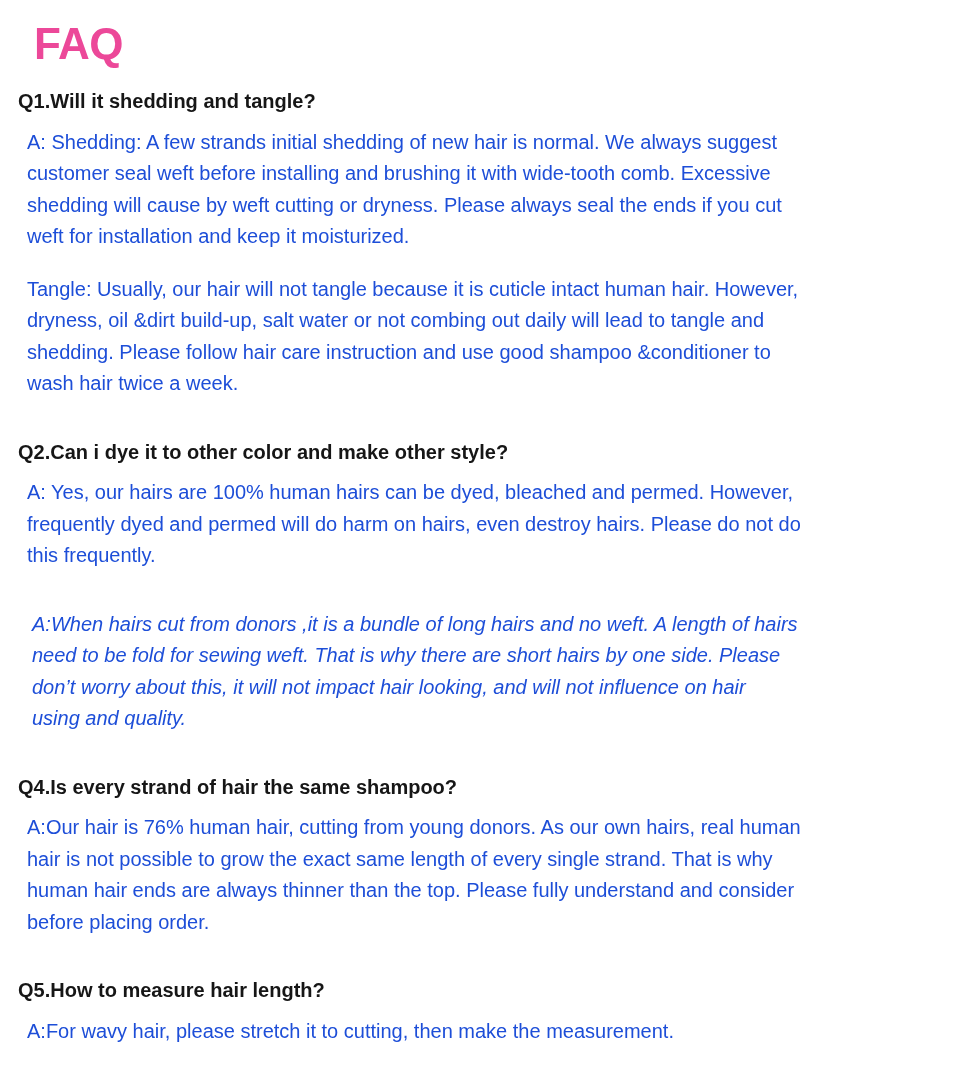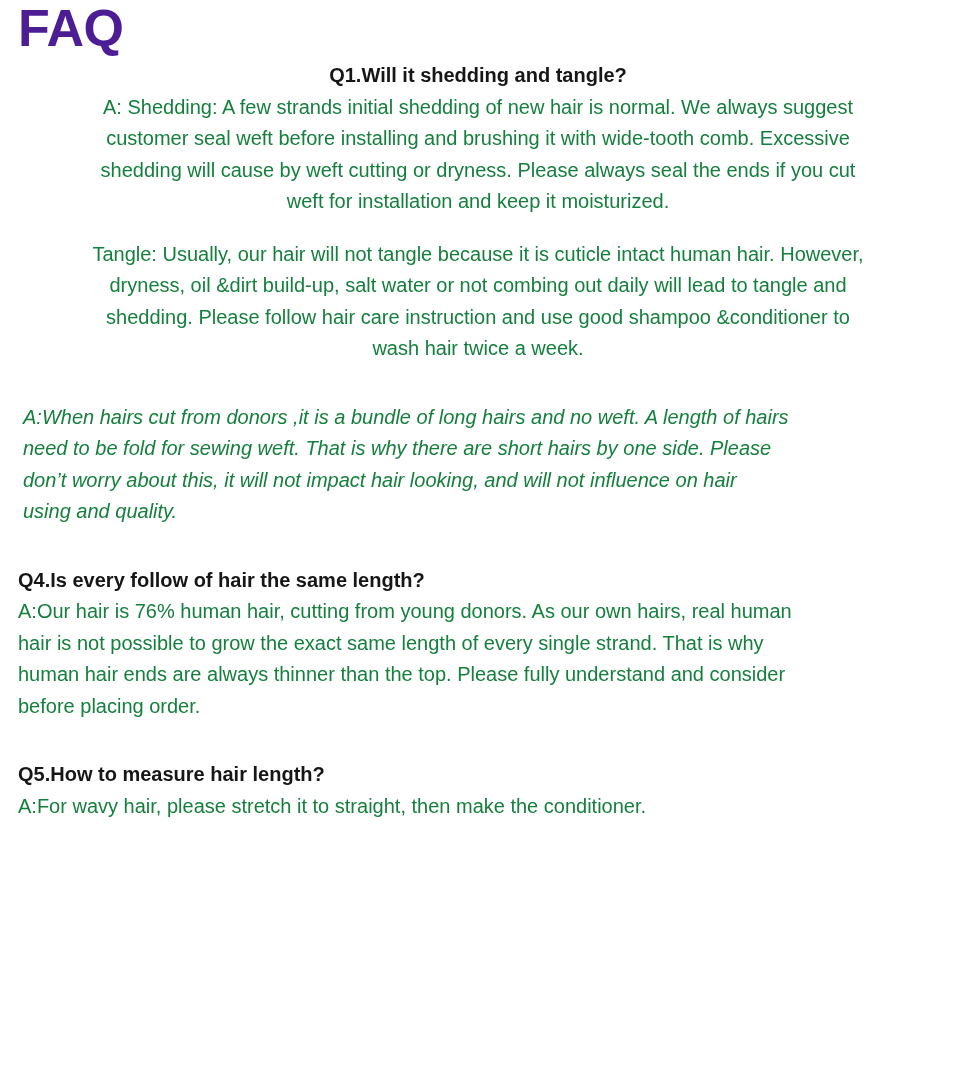--- a/index.html
+++ b/index.html
@@ -10,47 +10,46 @@
   }
   body {
     width: 960px;
     min-height: 1069px;
     font-family: "Liberation Sans", "DejaVu Sans", sans-serif;
   }
   .page {
     padding: 2px 22px 40px 18px;
   }
   .faq-title {
-    margin: 0;
-    font-size: 52px;
+    margin: 16px;
+    font-size: 44px;
     line-height: 52px;
     font-weight: 700;
     letter-spacing: -0.5px;
-    color: #4c1d95;
+    color: #ec4899;
   }
   .faq-item {
     margin-top: 37px;
   }
   .faq-item.first {
     margin-top: 6px;
-    text-align: center;
   }
   .question {
     margin: 0;
     font-size: 20px;
     line-height: 31.5px;
     font-weight: 700;
     color: #161616;
   }
   .answer {
-    margin: 0;
+    margin: 9px;
     font-size: 20px;
     line-height: 31.5px;
     font-weight: 400;
-    color: #15803d;
+    color: #1d4ed8;
     white-space: pre-line;
   }
   .answer + .answer {
     margin-top: 21px;
   }
   .answer.indented {
     padding-left: 5px;
     font-style: italic;
   }
 </style>
@@ -67,35 +66,39 @@
 customer seal weft before installing and brushing it with wide-tooth comb. Excessive
 shedding will cause by weft cutting or dryness. Please always seal the ends if you cut
 weft for installation and keep it moisturized.</p>
     <p class="answer">Tangle: Usually, our hair will not tangle because it is cuticle intact human hair. However,
 dryness, oil &amp;dirt build-up, salt water or not combing out daily will lead to tangle and
 shedding. Please follow hair care instruction and use good shampoo &amp;conditioner to
 wash hair twice a week.</p>
   </section>
 
   <section class="faq-item">
+    <h2 class="question">Q2.Can i dye it to other color and make other style?</h2>
+    <p class="answer">A: Yes, our hairs are 100% human hairs can be dyed, bleached and permed. However,
+frequently dyed and permed will do harm on hairs, even destroy hairs. Please do not do
+this frequently.</p>
   </section>
 
   <section class="faq-item">
     <p class="answer indented">A:When hairs cut from donors ,it is a bundle of long hairs and no weft. A length of hairs
 need to be fold for sewing weft. That is why there are short hairs by one side. Please
 don’t worry about this, it will not impact hair looking, and will not influence on hair
 using and quality.</p>
   </section>
 
   <section class="faq-item">
-    <h2 class="question">Q4.Is every follow of hair the same length?</h2>
+    <h2 class="question">Q4.Is every strand of hair the same shampoo?</h2>
     <p class="answer">A:Our hair is 76% human hair, cutting from young donors. As our own hairs, real human
 hair is not possible to grow the exact same length of every single strand. That is why
 human hair ends are always thinner than the top. Please fully understand and consider
 before placing order.</p>
   </section>
 
   <section class="faq-item">
     <h2 class="question">Q5.How to measure hair length?</h2>
-    <p class="answer">A:For wavy hair, please stretch it to straight, then make the conditioner.</p>
+    <p class="answer">A:For wavy hair, please stretch it to cutting, then make the measurement.</p>
   </section>
 
 </div>
 
 </body></html>

